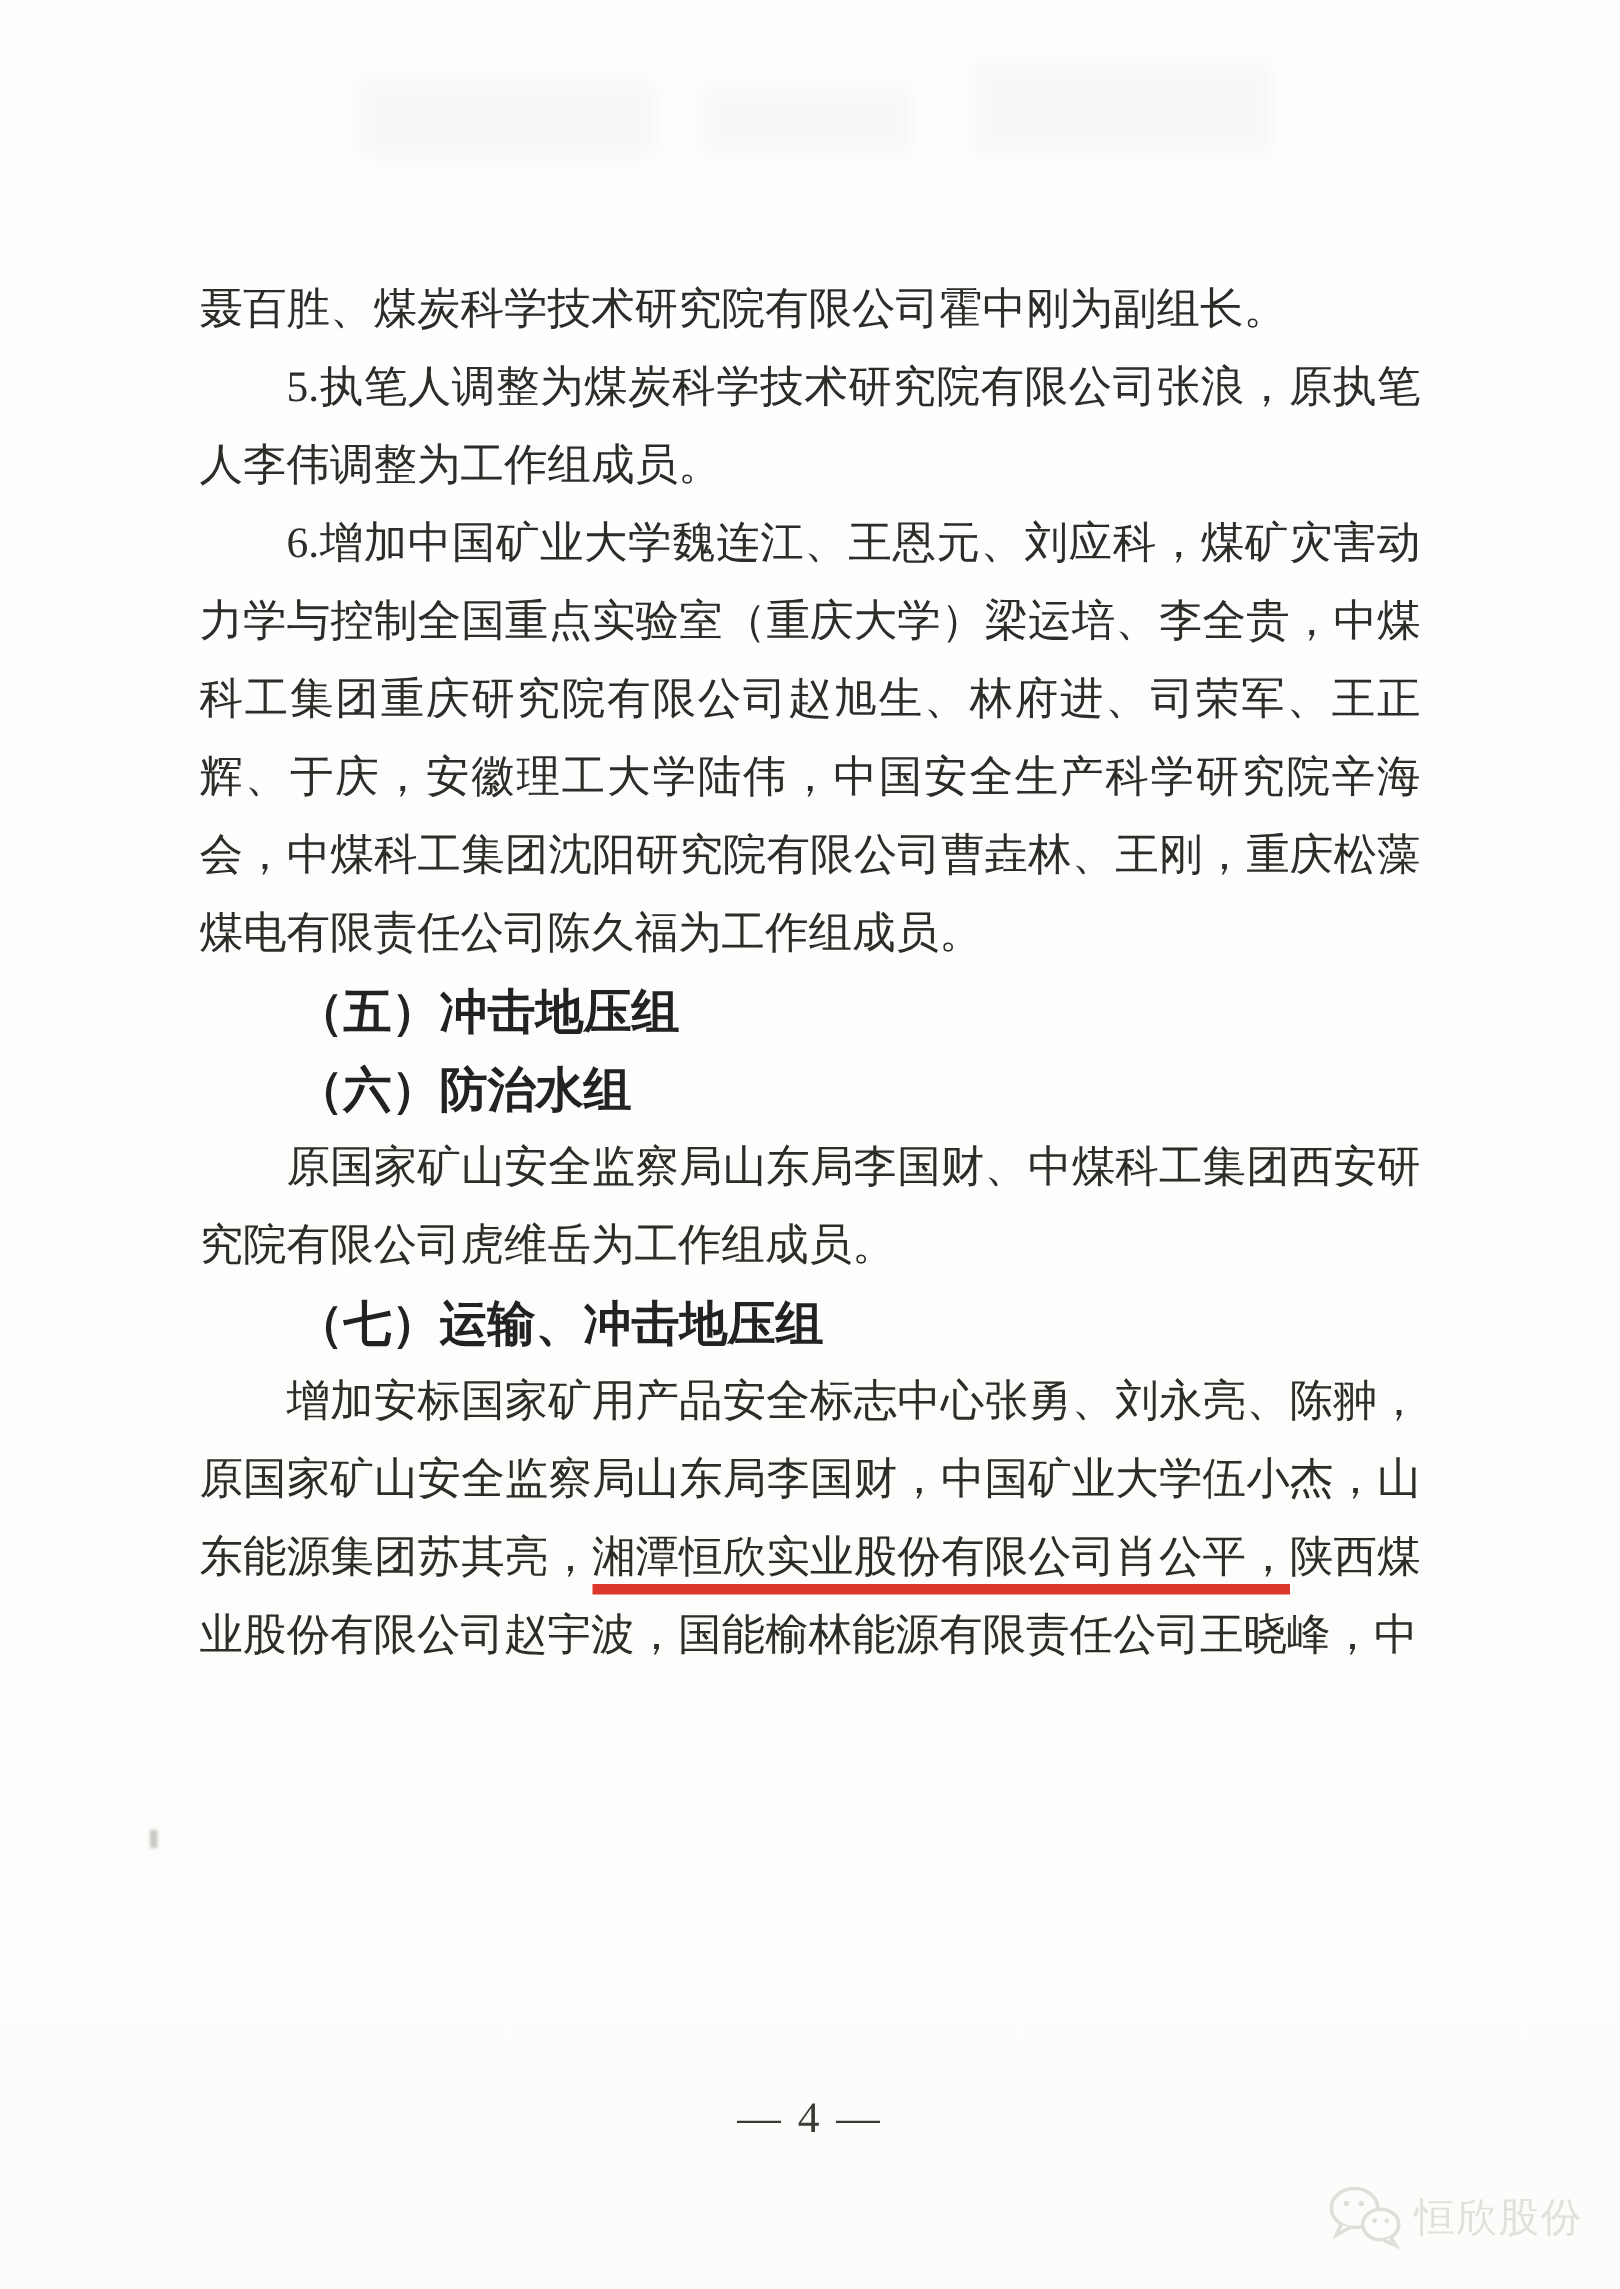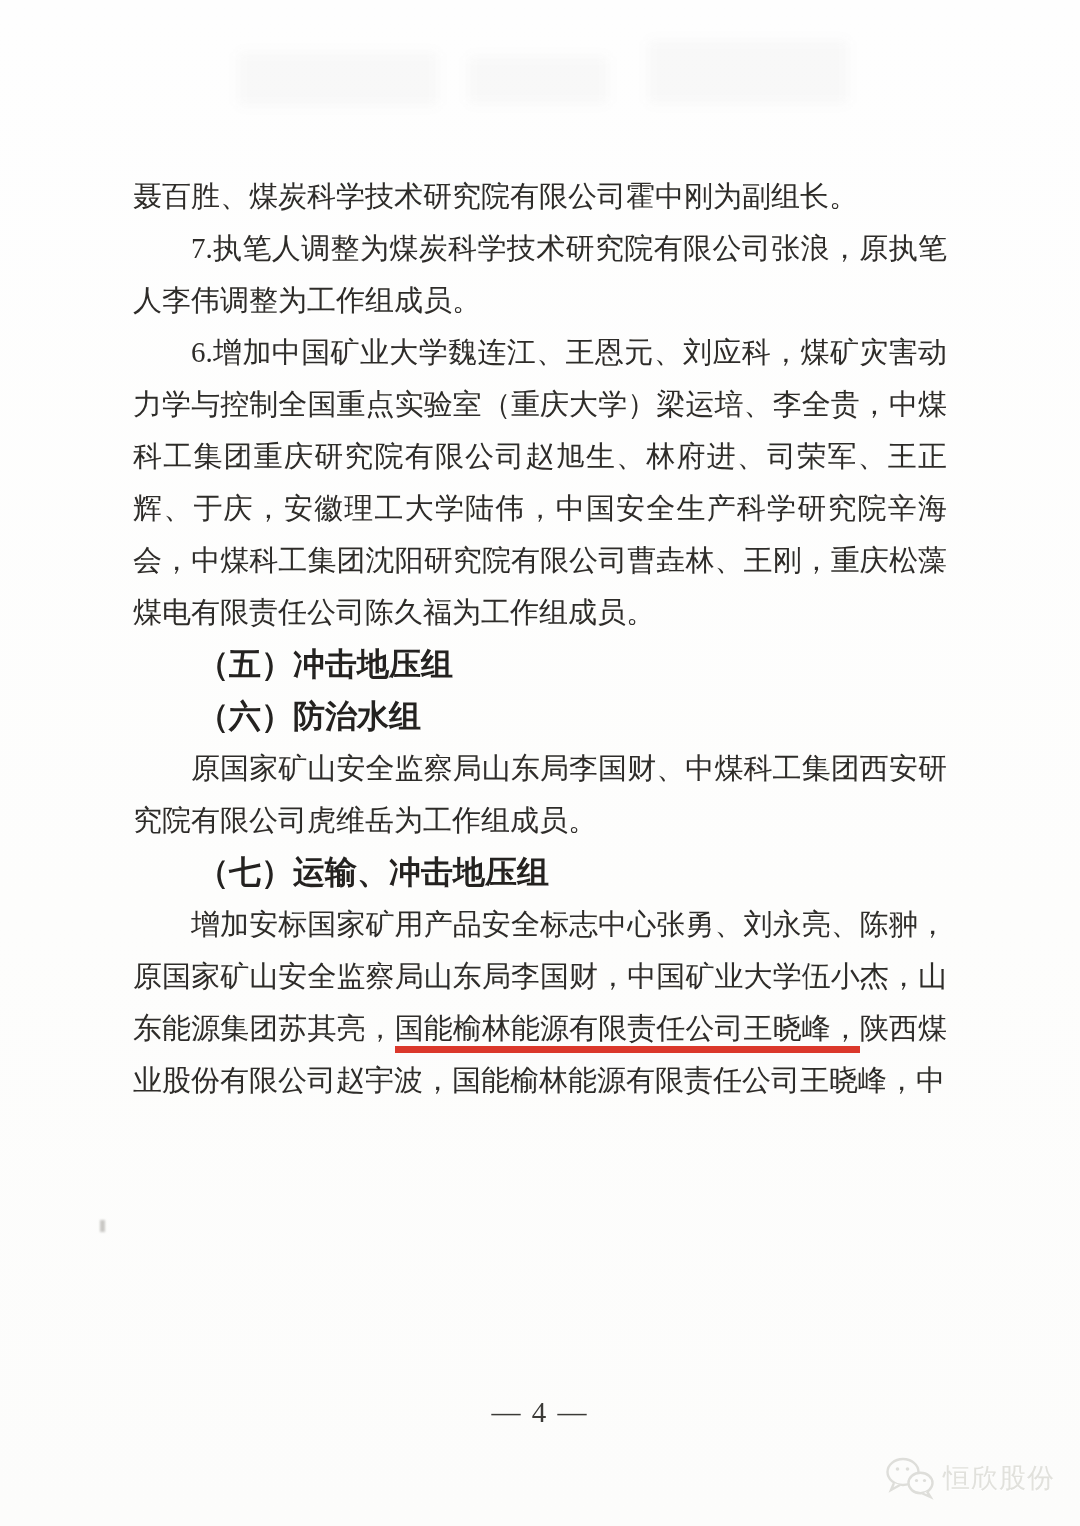--- a/index.html
+++ b/index.html
@@ -27,21 +27,21 @@
   .bleed.b1 { left: 238px; top: 52px; width: 200px; height: 54px; }
   .bleed.b2 { left: 468px; top: 56px; width: 140px; height: 48px; }
   .bleed.b3 { left: 648px; top: 40px; width: 200px; height: 64px; }
   .speck {
     position: absolute; left: 100px; top: 1220px;
     width: 5px; height: 12px;
     background: #c9c8c4; filter: blur(1px);
   }
   .textblock {
     position: absolute;
-    left: 133px; top: 170px; width: 814px;
+    left: 133px; top: 180px; width: 814px;
     font-size: 29px; line-height: 52px;
     text-align: justify;
     text-justify: inter-character;
     text-align-last: left;
   }
   .textblock p, .textblock h3 {
     margin: 0; padding: 0;
     text-indent: 2em;
     font-weight: normal;
   }
@@ -82,34 +82,34 @@
 
   <div class="bleed b1"></div>
   <div class="bleed b2"></div>
   <div class="bleed b3"></div>
   <div class="speck"></div>
 
   <div class="textblock">
 
     <p class="no-indent">聂百胜、煤炭科学技术研究院有限公司霍中刚为副组长。</p>
 
-    <p>7.执笔人调整为煤炭科学技术研究院有限公司张浪，原执笔人李伟调整为工作组成员。</p>
+    <p>5.执笔人调整为煤炭科学技术研究院有限公司张浪，原执笔人李伟调整为工作组成员。</p>
 
     <p>6.增加中国矿业大学魏连江、王恩元、刘应科，煤矿灾害动力学与控制全国重点实验室（重庆大学）梁运培、李全贵，中煤科工集团重庆研究院有限公司赵旭生、林府进、司荣军、王正辉、于庆，安徽理工大学陆伟，中国安全生产科学研究院辛海会，中煤科工集团沈阳研究院有限公司曹垚林、王刚，重庆松藻煤电有限责任公司陈久福为工作组成员。</p>
 
     <h3>（五）冲击地压组</h3>
 
 
     <h3>（六）防治水组</h3>
 
     <p>原国家矿山安全监察局山东局李国财、中煤科工集团西安研究院有限公司虎维岳为工作组成员。</p>
 
     <h3>（七）运输、冲击地压组</h3>
 
-    <p><span>增加安标国家矿用产品安全标志中心张勇、刘永亮、陈翀，原国家矿山安全监察局山东局李国财，中国矿业大学伍小杰，山东能源集团苏其亮，</span><span class="underline-red" style="border-bottom-color: rgb(219, 56, 43);">国能榆林能源有限责任公司王晓峰，</span><span>陕西煤业股份有限公司赵宇波，国能榆林能源有限责任公司王晓峰，中</span></p>
+    <p><span>增加安标国家矿用产品安全标志中心张勇、刘永亮、陈翀，原国家矿山安全监察局山东局李国财，中国矿业大学伍小杰，山东能源集团苏其亮，</span><span class="underline-red" style="border-bottom-color: rgb(219, 56, 43);">湘潭恒欣实业股份有限公司肖公平，</span><span>陕西煤业股份有限公司赵宇波，国能榆林能源有限责任公司王晓峰，中</span></p>
 
   </div>
 
   <div class="footer-pagenum">— 4 —</div>
 
   <div class="watermark" style="color: rgb(225, 225, 220);">
     <span>
       <svg width="52" height="44" viewBox="0 0 52 44" fill="none" xmlns="http://www.w3.org/2000/svg">
         <ellipse cx="19" cy="16" rx="15.5" ry="13" stroke="#dededa" stroke-width="2.4"></ellipse>
         <path d="M10 27 L7 34 L16 29" stroke="#dededa" stroke-width="2.4" fill="#fdfdfc"></path>

